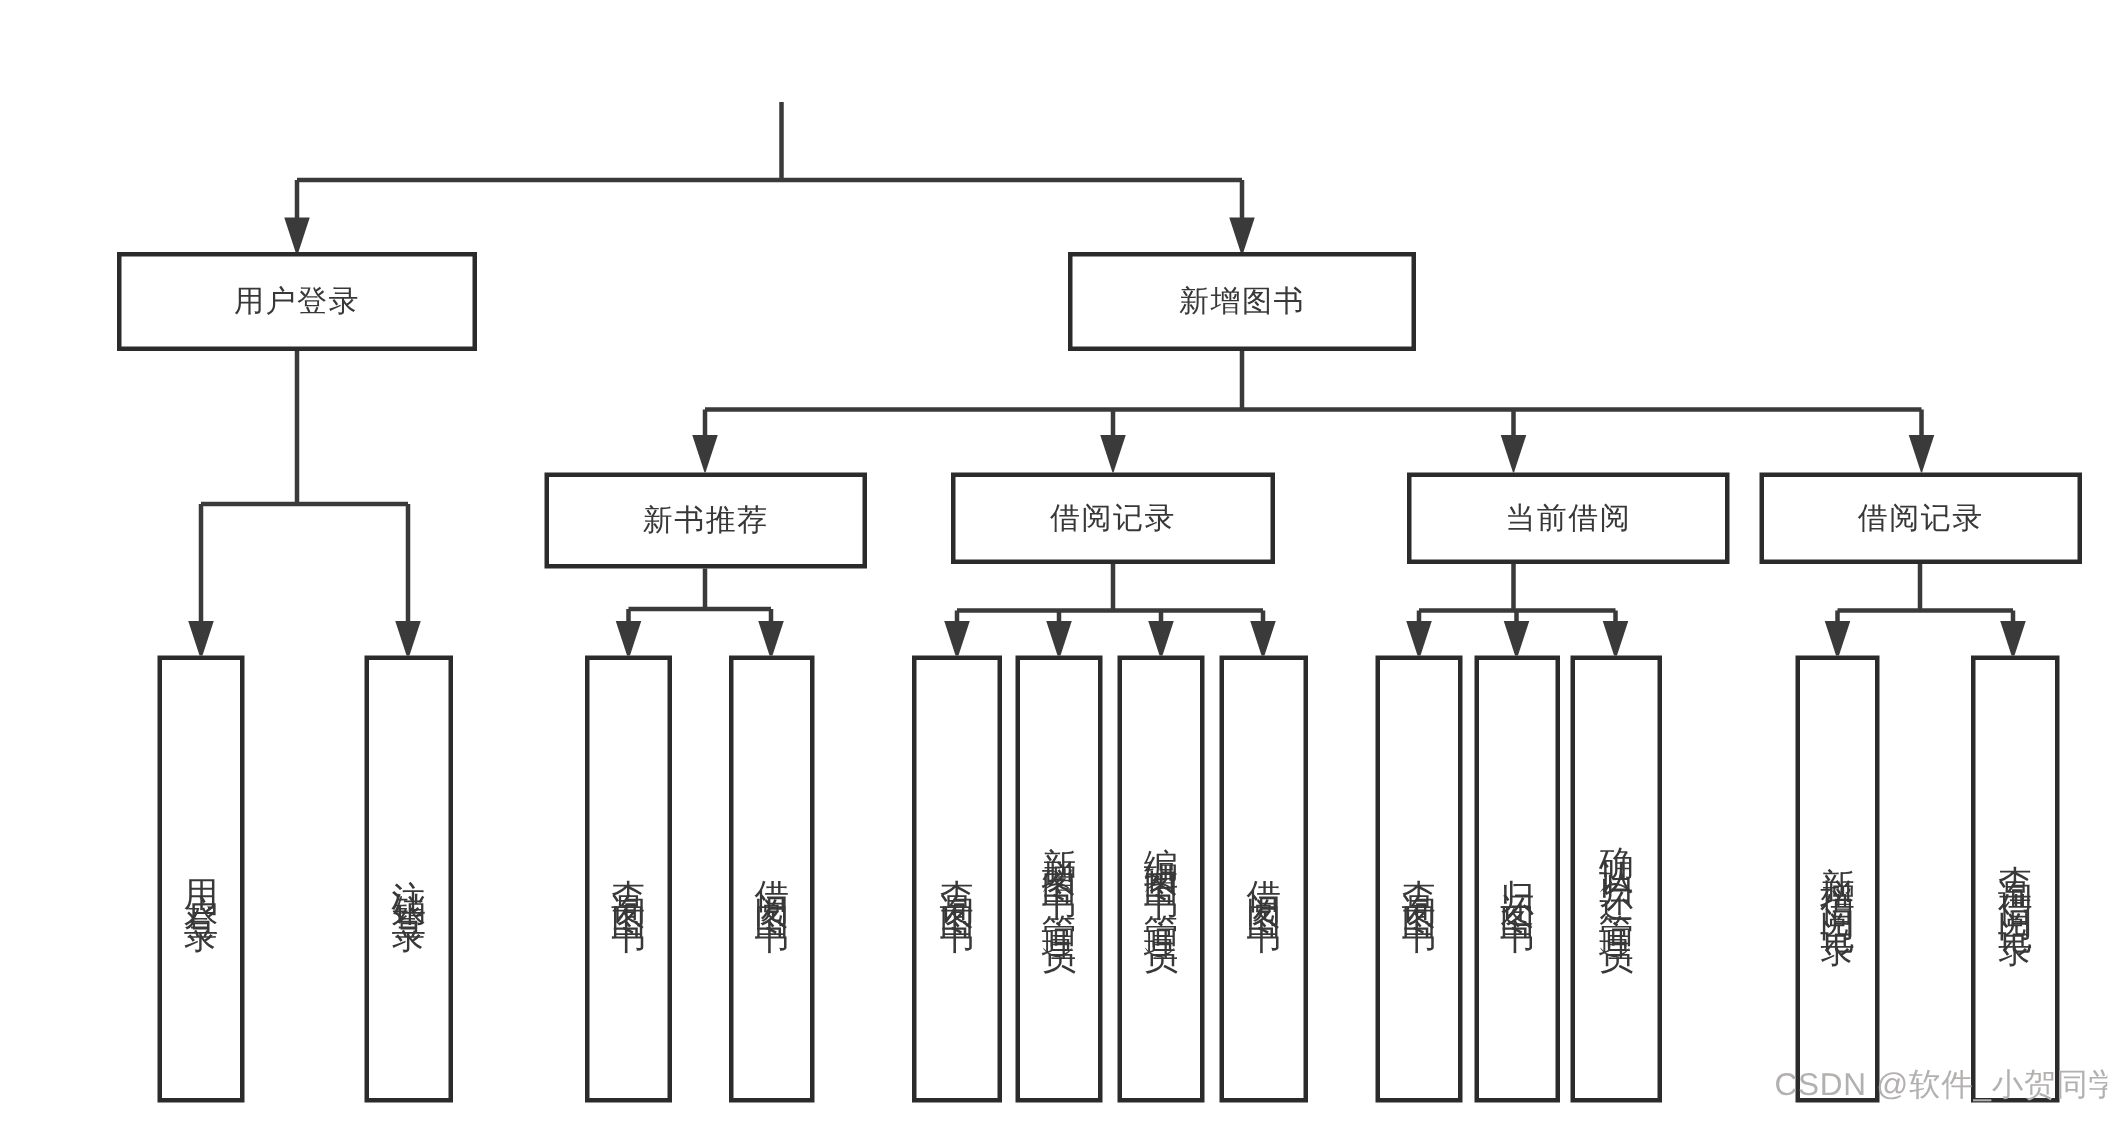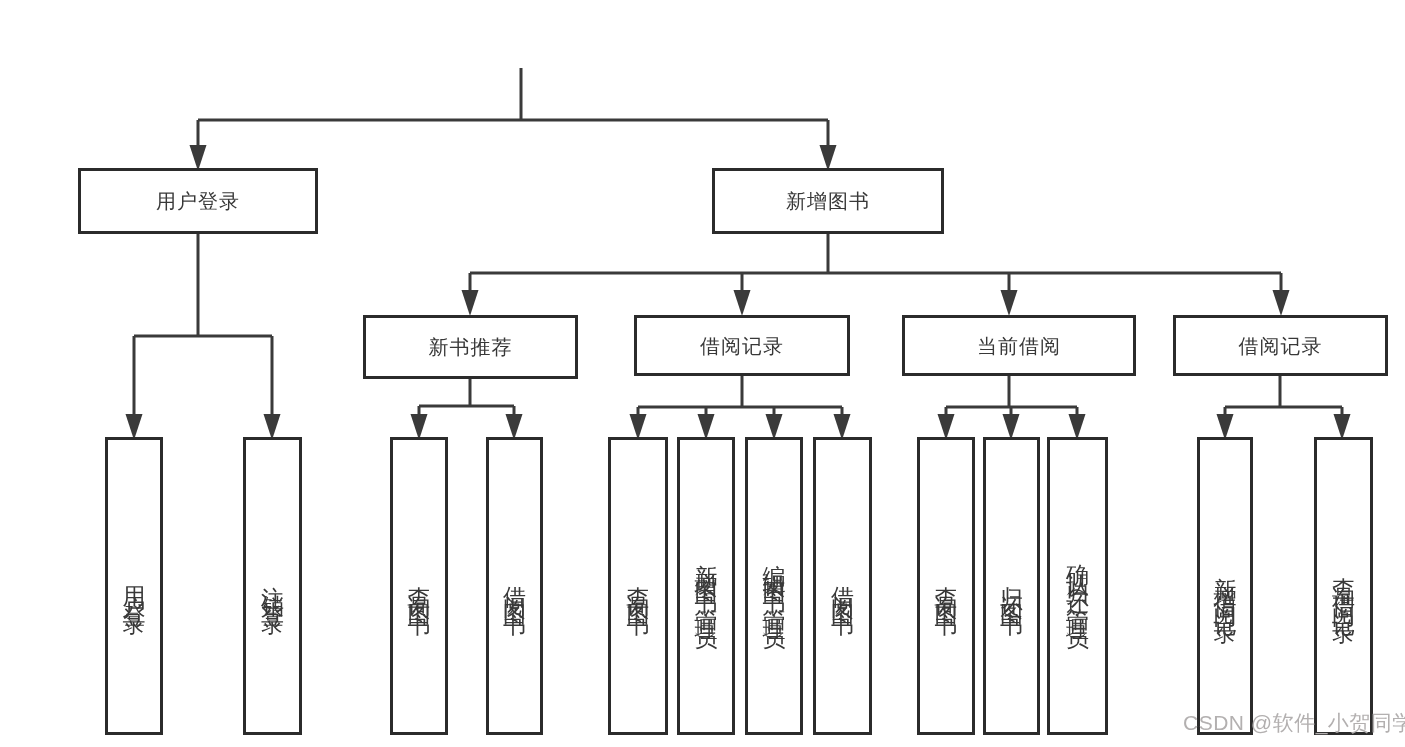--- a/index.html
+++ b/index.html
@@ -117,21 +117,21 @@
   <div class="box hbox" style="left:712px;top:168px;width:232px;height:66px">
     <span>新增图书</span>
   </div>
 
   <div class="box hbox" style="left:363px;top:315px;width:215px;height:64px">
     <span>新书推荐</span>
   </div>
   <div class="box hbox" style="left:634px;top:315px;width:216px;height:61px">
     <span>借阅记录</span>
   </div>
-  <div class="box hbox" style="left:902px;top:315px;width:234px;height:61px">
+  <div class="box hbox" style="left:938px;top:315px;width:215px;height:61px">
     <span>当前借阅</span>
   </div>
   <div class="box hbox" style="left:1173px;top:315px;width:215px;height:61px">
     <span>借阅记录</span>
   </div>
 
   <div class="box vbox" style="left:105px;top:437px;width:58px;height:298px">
     <span>用户登录</span>
   </div>
   <div class="box vbox" style="left:243px;top:437px;width:59px;height:298px">

